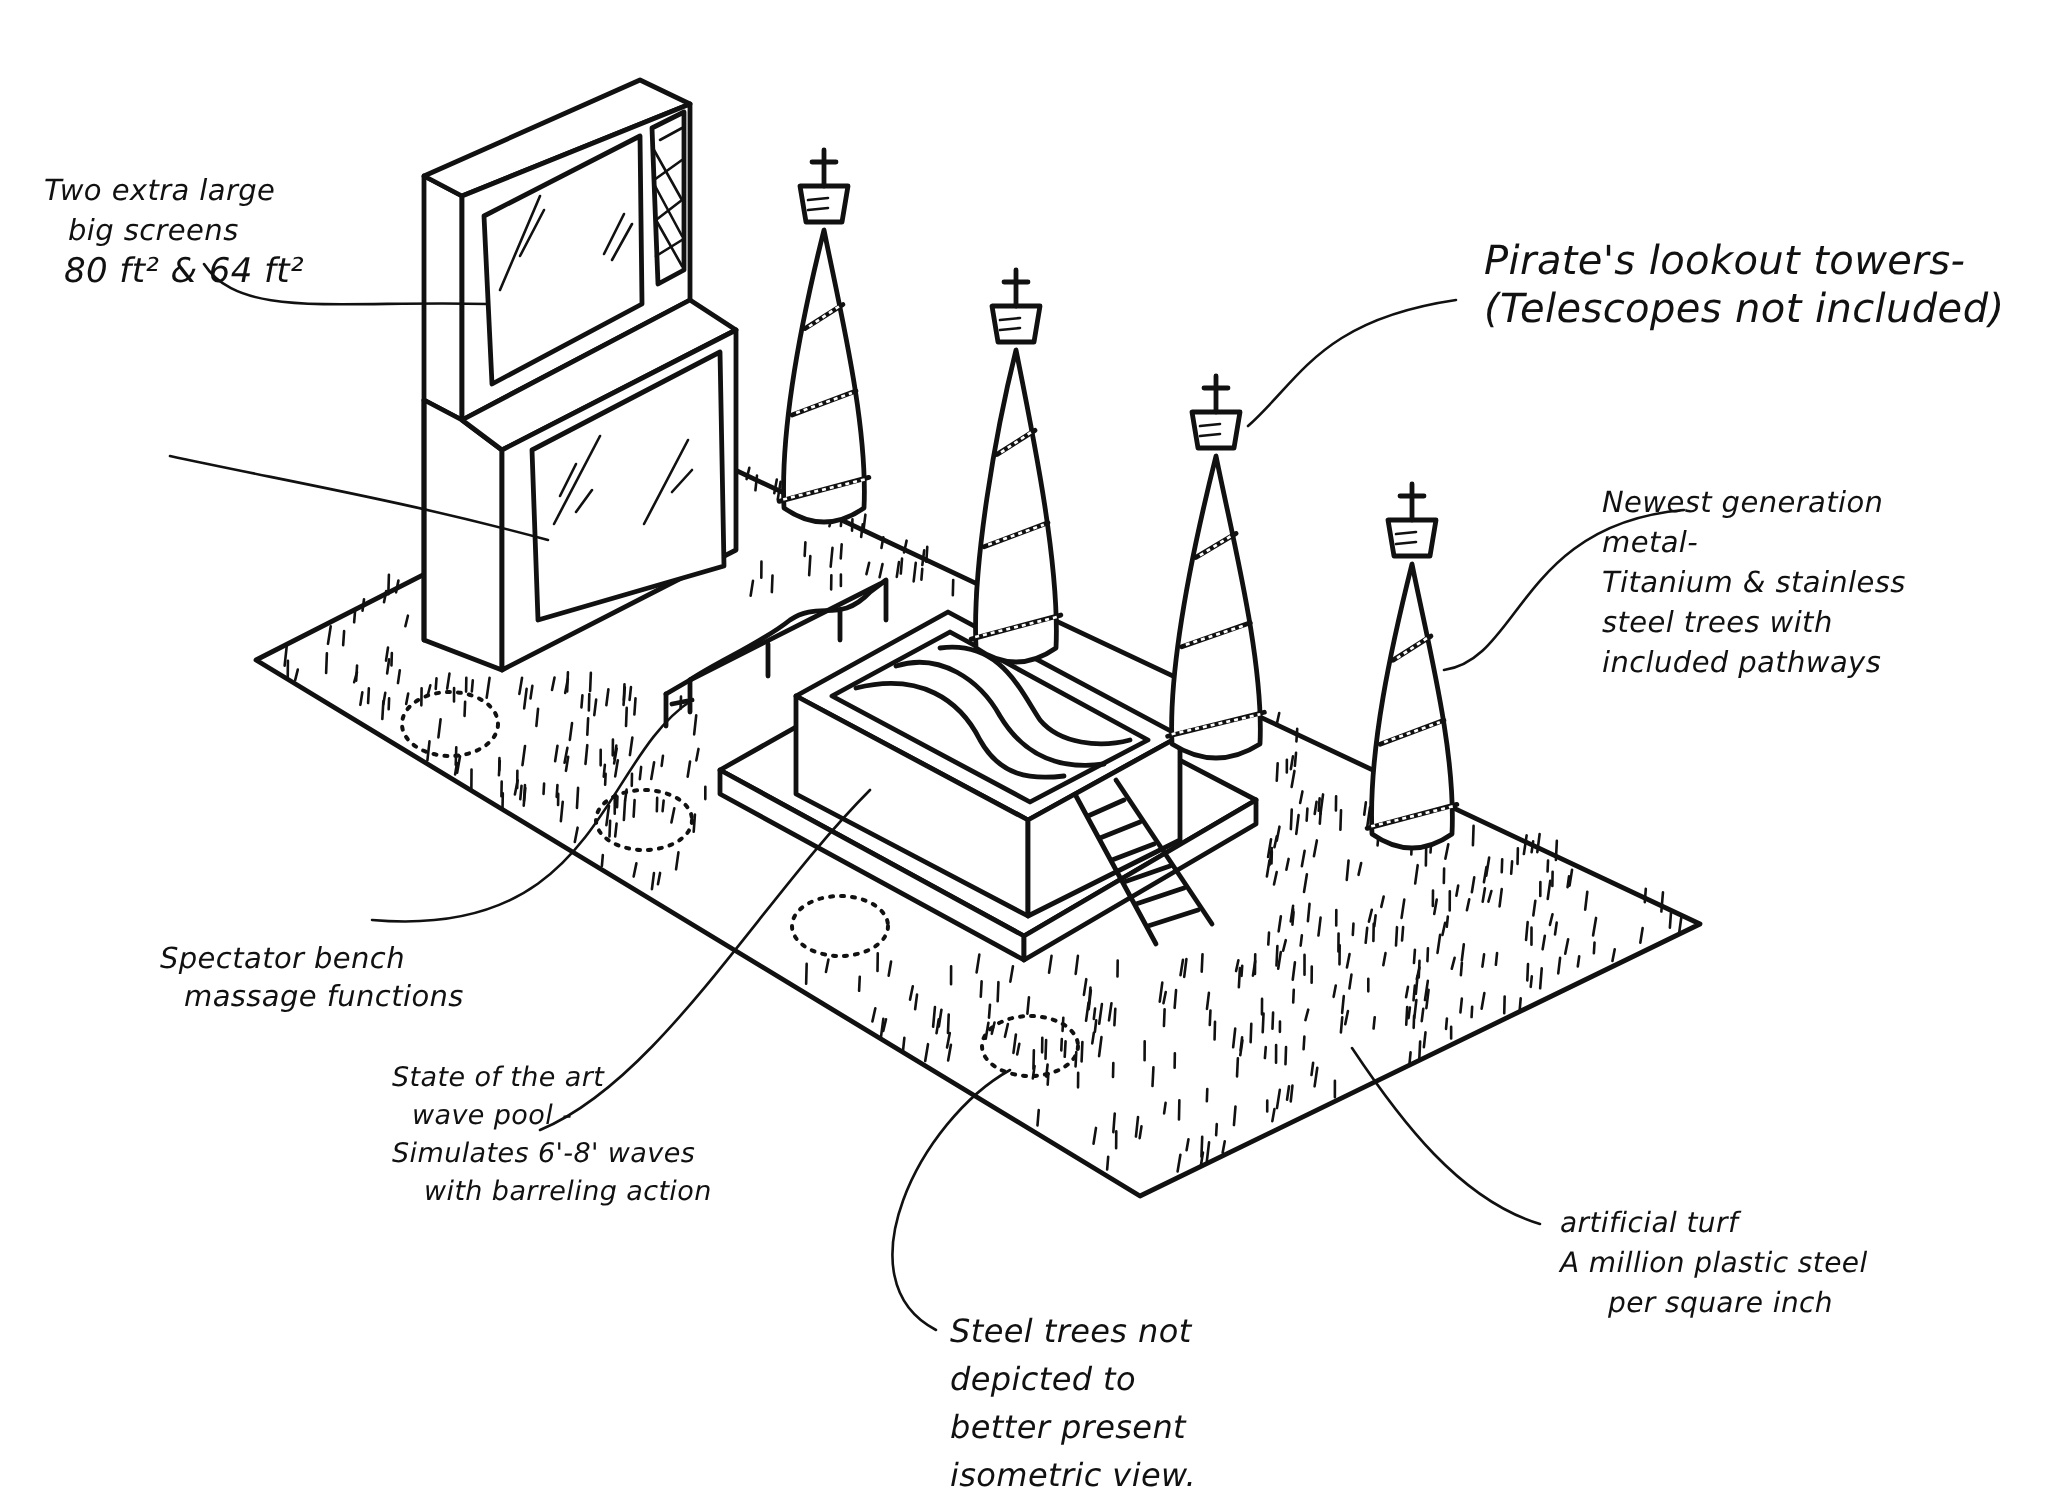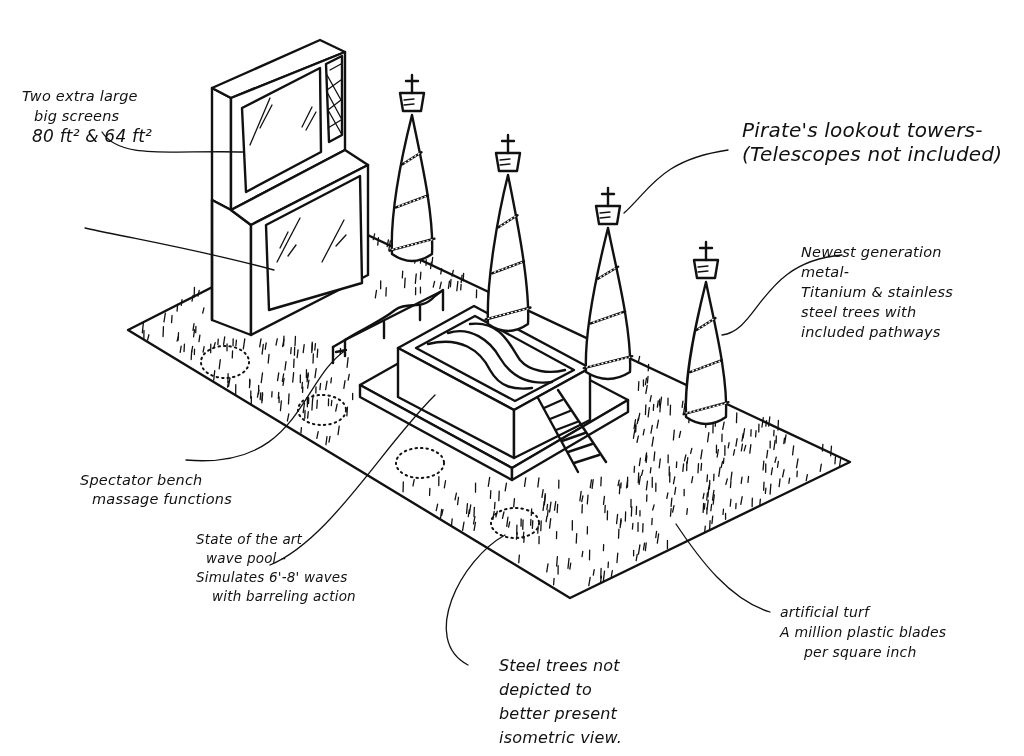--- a/index.html
+++ b/index.html
@@ -619,22 +619,22 @@
 
 <div class="label" style="left:196px; top:530px; font-size:13.5px; line-height:19px;">
   <div>State of the art</div>
   <div style="padding-left:10px">wave pool -</div>
   <div>Simulates 6'-8' waves</div>
   <div style="padding-left:16px">with barreling action</div>
 </div>
 
 <div class="label" style="left:780px; top:602px; font-size:14px; line-height:20px;">
   <div>artificial turf</div>
-  <div>A million plastic blades</div>
+  <div>A million plastic steel</div>
   <div style="padding-left:24px">per square inch</div>
 </div>
 
-<div class="label" style="left:475px; top:654px; font-size:16px; line-height:24px;margin-left:24px;">
+<div class="label" style="left:475px; top:654px; font-size:16px; line-height:24px;">
   <div>Steel trees not</div>
   <div>depicted to</div>
   <div>better present</div>
   <div>isometric view.</div>
 </div>
 
 </body></html>

